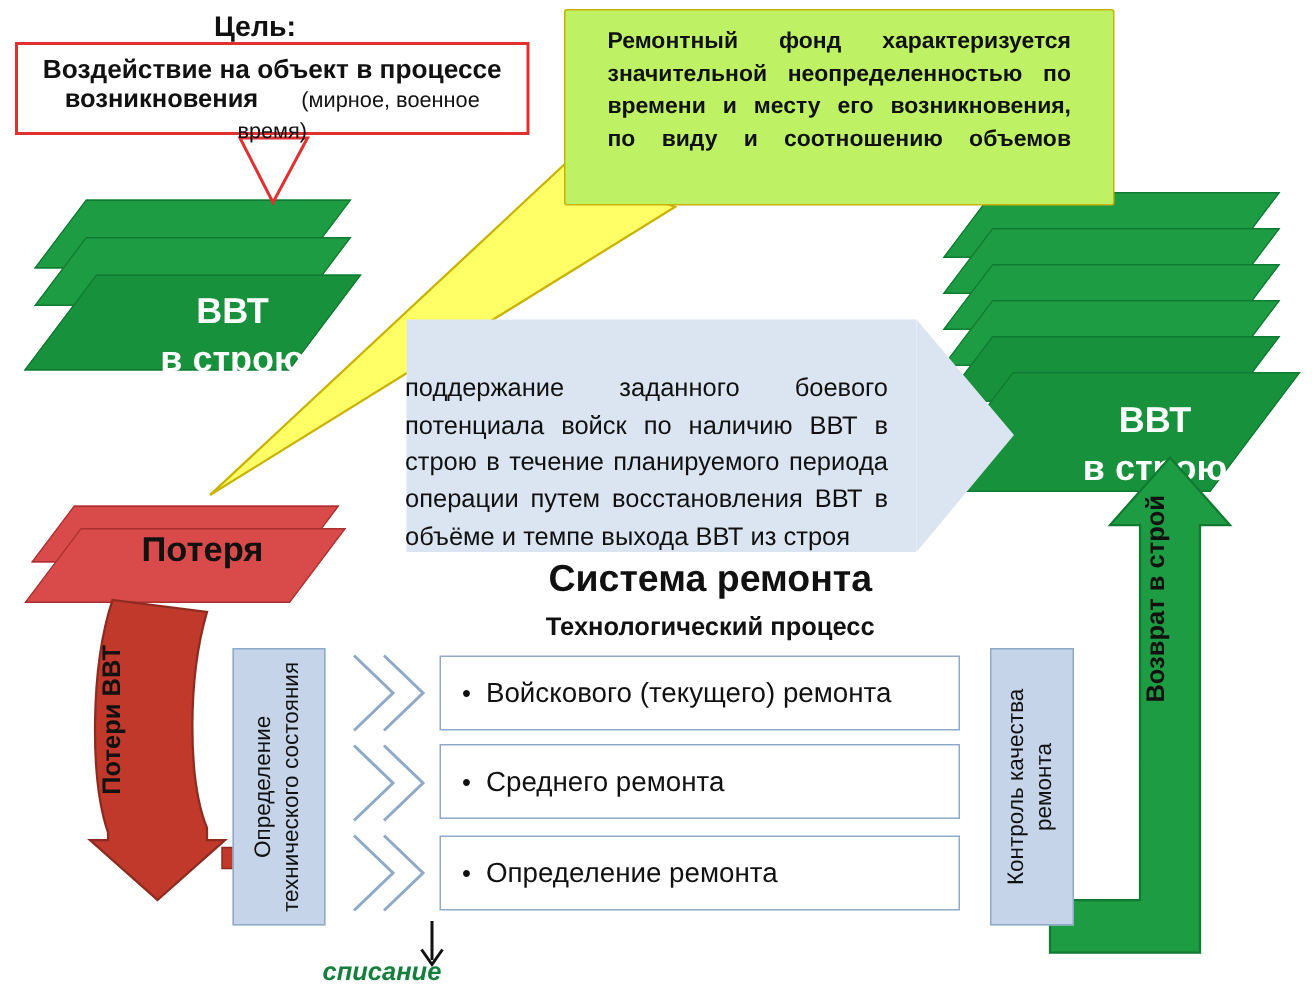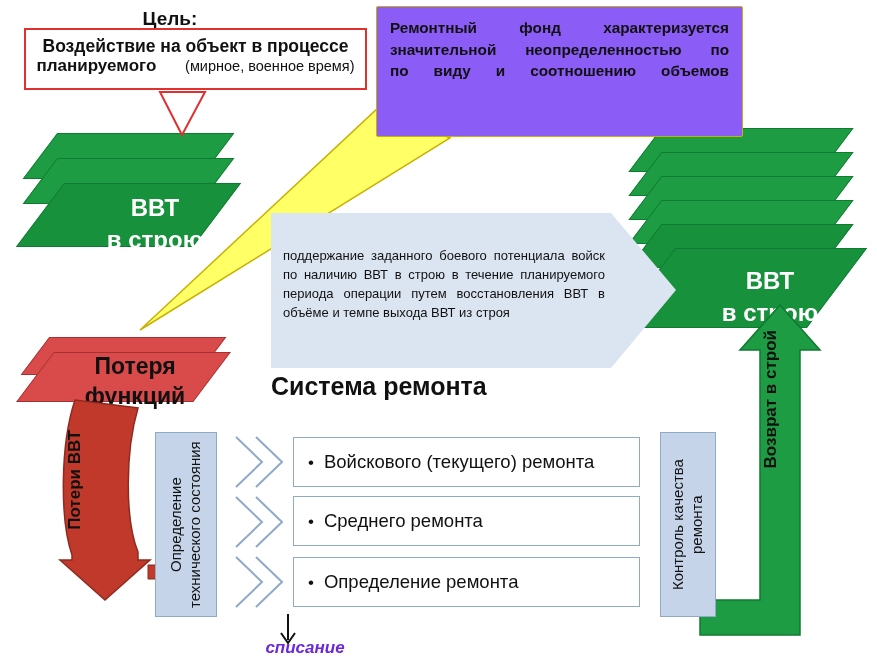--- a/index.html
+++ b/index.html
@@ -12,42 +12,42 @@
     width: 877px;
     height: 661px;
     background: #ffffff;
     font-family: "Liberation Sans", sans-serif;
     overflow: hidden;
   }
   .abs { position: absolute; }
 
   
   .red-box {
-    left: 24px; top: 28px; width: 343px; height: 62px;
+    left: 10px; top: 28px; width: 343px; height: 62px;
     border: 2px solid #e03030;
     background: #ffffff;
     box-sizing: border-box;
     padding: 6px 8px 0 8px;
     text-align: center;
   }
   .red-box .l1 {
     font-size: 17.5px; font-weight: bold; color: #111; line-height: 1.15;
   }
   .red-box .l2 {
     font-size: 17px; font-weight: bold; color: #111; line-height: 1.2;
   }
   .red-box .l2 .thin { font-weight: normal; font-size: 14.5px; margin-left: 24px; }
 
   
   .yellow-box {
     left: 376px; top: 6px; width: 367px; height: 131px;
     border: 1.5px solid #c9b100;
-    background: #8b5cf6;
-    box-sizing: border-box;
-    padding: 10px 13px;
+    background: #bef264;
+    box-sizing: border-box;
+    padding: 10px 28px;
     border-radius: 2px;
   }
   .yellow-box p {
     margin: 0;
     font-size: 15.3px;
     font-weight: bold;
     color: #111;
     line-height: 1.42;
     text-align: justify;
     text-align-last: justify;
@@ -60,27 +60,27 @@
     background: #dbe5f1;
     box-sizing: border-box;
   }
   .goal-title {
     left: 0; top: 0; width: 340px;
     text-align: center;
     font-size: 19px; font-weight: bold; color: #111;
     padding-top: 8px;
   }
   .goal-body {
-    left: 283px; top: 247px; width: 322px;
-    font-size: 13px; color: #111; line-height: 1.45;
+    left: 270px; top: 247px; width: 322px;
+    font-size: 17px; color: #111; line-height: 1.45;
     text-align: justify; text-align-last: left;
   }
   .sys-title {
     left: 271px; top: 372px; width: 405px;
-    text-align: left;
+    text-align: center;
     font-size: 25px; font-weight: bold; color: #111;
   }
   .sys-sub {
     left: 271px; top: 408px; width: 405px;
     text-align: center;
     font-size: 17px; font-weight: bold; color: #111;
   }
 
   
   .proc-row {
@@ -143,22 +143,22 @@
     transform: skewX(-37deg);
   }
   .red-label {
     text-align: center;
     font-size: 23px; font-weight: bold; color: #111; line-height: 1.3;
   }
 
   
   #spisanie {
     left: 215px; top: 638px; width: 180px;
-    font-size: 17px; font-weight: bold; font-style: italic; color: #6d28d9;
-    text-align: center;
+    font-size: 17px; font-weight: bold; font-style: italic; color: #15803d;
+    text-align: left;
   }
 
   svg.ovl { position: absolute; left: 0; top: 0; width: 877px; height: 661px; pointer-events: none; }
 </style>
 </head>
 <body>
 
 <div id="stage">
 
   <div class="abs rhomb" style="left:40px; top:133px; width:175px; height:44px;"></div>
@@ -177,21 +177,20 @@
   <div class="abs rhomb dark" style="left:645px; top:248px; width:190px; height:78px;"></div>
   <div class="abs rhomb-label" style="left:710px; top:265px; width:120px;">
     <div>ВВТ</div>
     <div>в строю</div>
   </div>
 
   <div class="abs rhomb-red" style="left:35px; top:337px; width:175px; height:36px;"></div>
   <div class="abs rhomb-red" style="left:35px; top:352px; width:175px; height:48px;"></div>
   <div class="abs red-label" style="left:75px; top:352px; width:120px;">
     <div>Потеря</div>
-    <div>функций</div>
   </div>
 
   <svg class="ovl" viewBox="0 0 877 661">
 
     <polygon points="160,92 205,92 182,135" fill="#ffffff" stroke="#e03030" stroke-width="2"></polygon>
 
     <polygon points="378,108 450,138 140,330" fill="#ffff66" stroke="#c9b100" stroke-width="1.5"></polygon>
 
     <polygon points="611,213 611,368 676,290" fill="#dbe5f1"></polygon>
     <polygon points="271,368 676,368 676,633 271,633" fill="#ffffff"></polygon>
@@ -217,20 +216,21 @@
     <g fill="#c0392b" stroke="#8e2b20" stroke-width="1">
       <polygon points="148,565 160,565 160,558 175,572 160,586 160,579 148,579"></polygon>
     </g>
   </svg>
 
   <div class="abs goal-panel"></div>
   <div class="abs goal-title">Цель:</div>
   <div class="abs goal-body">поддержание заданного боевого потенциала войск по наличию ВВТ в строю в течение планируемого периода операции путем восстановления ВВТ в объёме и темпе выхода ВВТ из строя</div>
 
   <div class="abs sys-title">Система ремонта</div>
+  <div class="abs sys-sub">Технологический процесс</div>
 
   <div class="abs proc-row" id="proc0">
     <span class="bullet">•</span>
     <span>Войскового (текущего) ремонта</span>
   </div>
   <div class="abs proc-row" id="proc1">
     <span class="bullet">•</span>
     <span>Среднего ремонта</span>
   </div>
   <div class="abs proc-row" id="proc2">
@@ -250,24 +250,25 @@
   </div>
   <div class="abs" id="return-label">
     <span class="vtext">Возврат в строй</span>
   </div>
 
   <div class="abs" id="spisanie">списание</div>
 
   <div class="abs red-box">
     <div class="l1">Воздействие на объект  в процессе</div>
     <div class="l2">
-      <span>планируемого</span>
+      <span>возникновения</span>
       <span class="thin">(мирное, военное время)</span>
     </div>
   </div>
 
   <div class="abs yellow-box">
     <p>Ремонтный фонд характеризуется</p>
     <p>значительной неопределенностью по</p>
+    <p>времени и месту его возникновения,</p>
     <p>по виду и соотношению объемов</p>
   </div>
 
 </div>
 
 </body></html>

